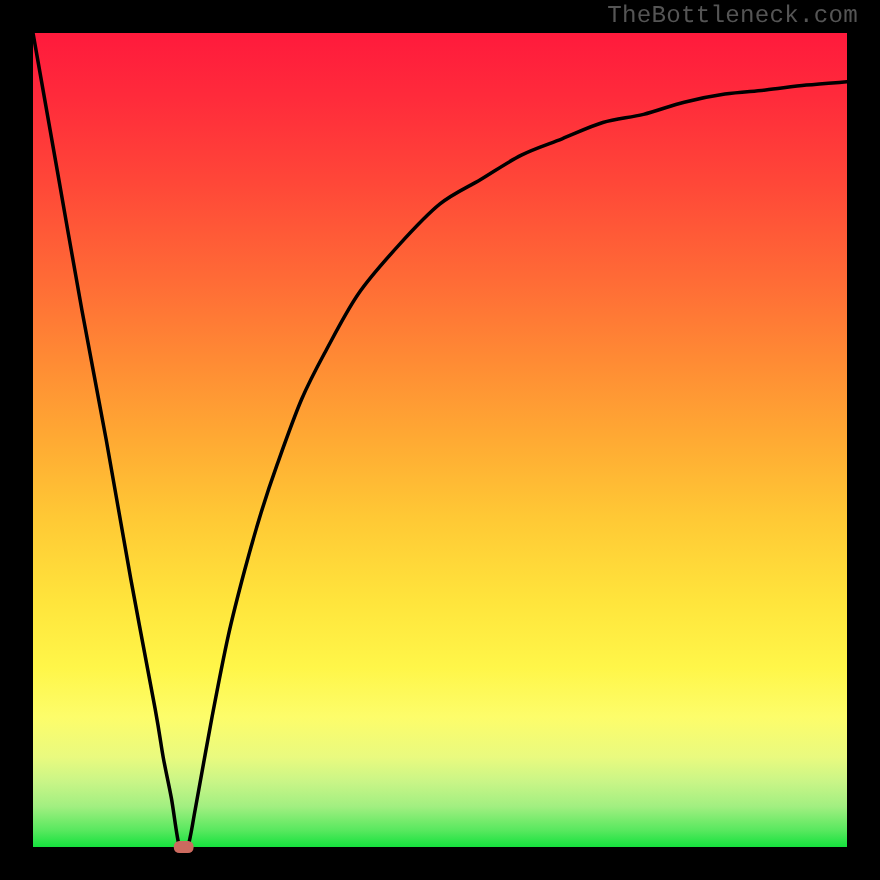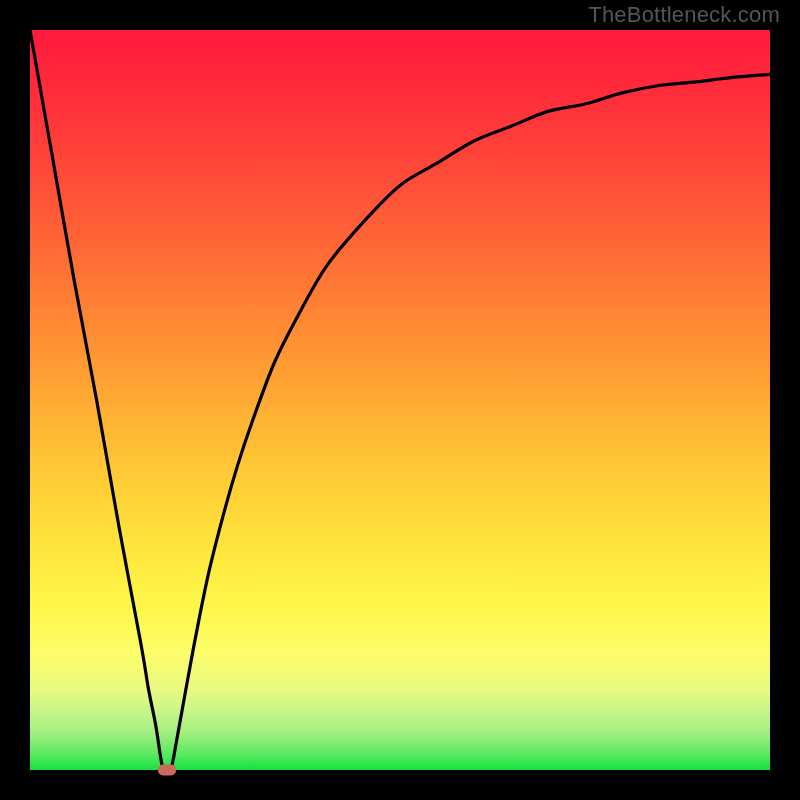--- a/index.html
+++ b/index.html
@@ -8,20 +8,21 @@
     width: 800px;
     height: 800px;
     background: #000;
     font-family: Arial, Helvetica, sans-serif;
     overflow: hidden;
   }
   .container {
     position: relative;
     width: 800px;
     height: 657px;
+    font-family: Liberation Mono, monospace;
   }
   .watermark {
     position: absolute;
     top: 2px;
     right: 20px;
     color: #555;
     font-size: 22px;
     font-weight: 500;
     z-index: 5;
     letter-spacing: 0.2px;

